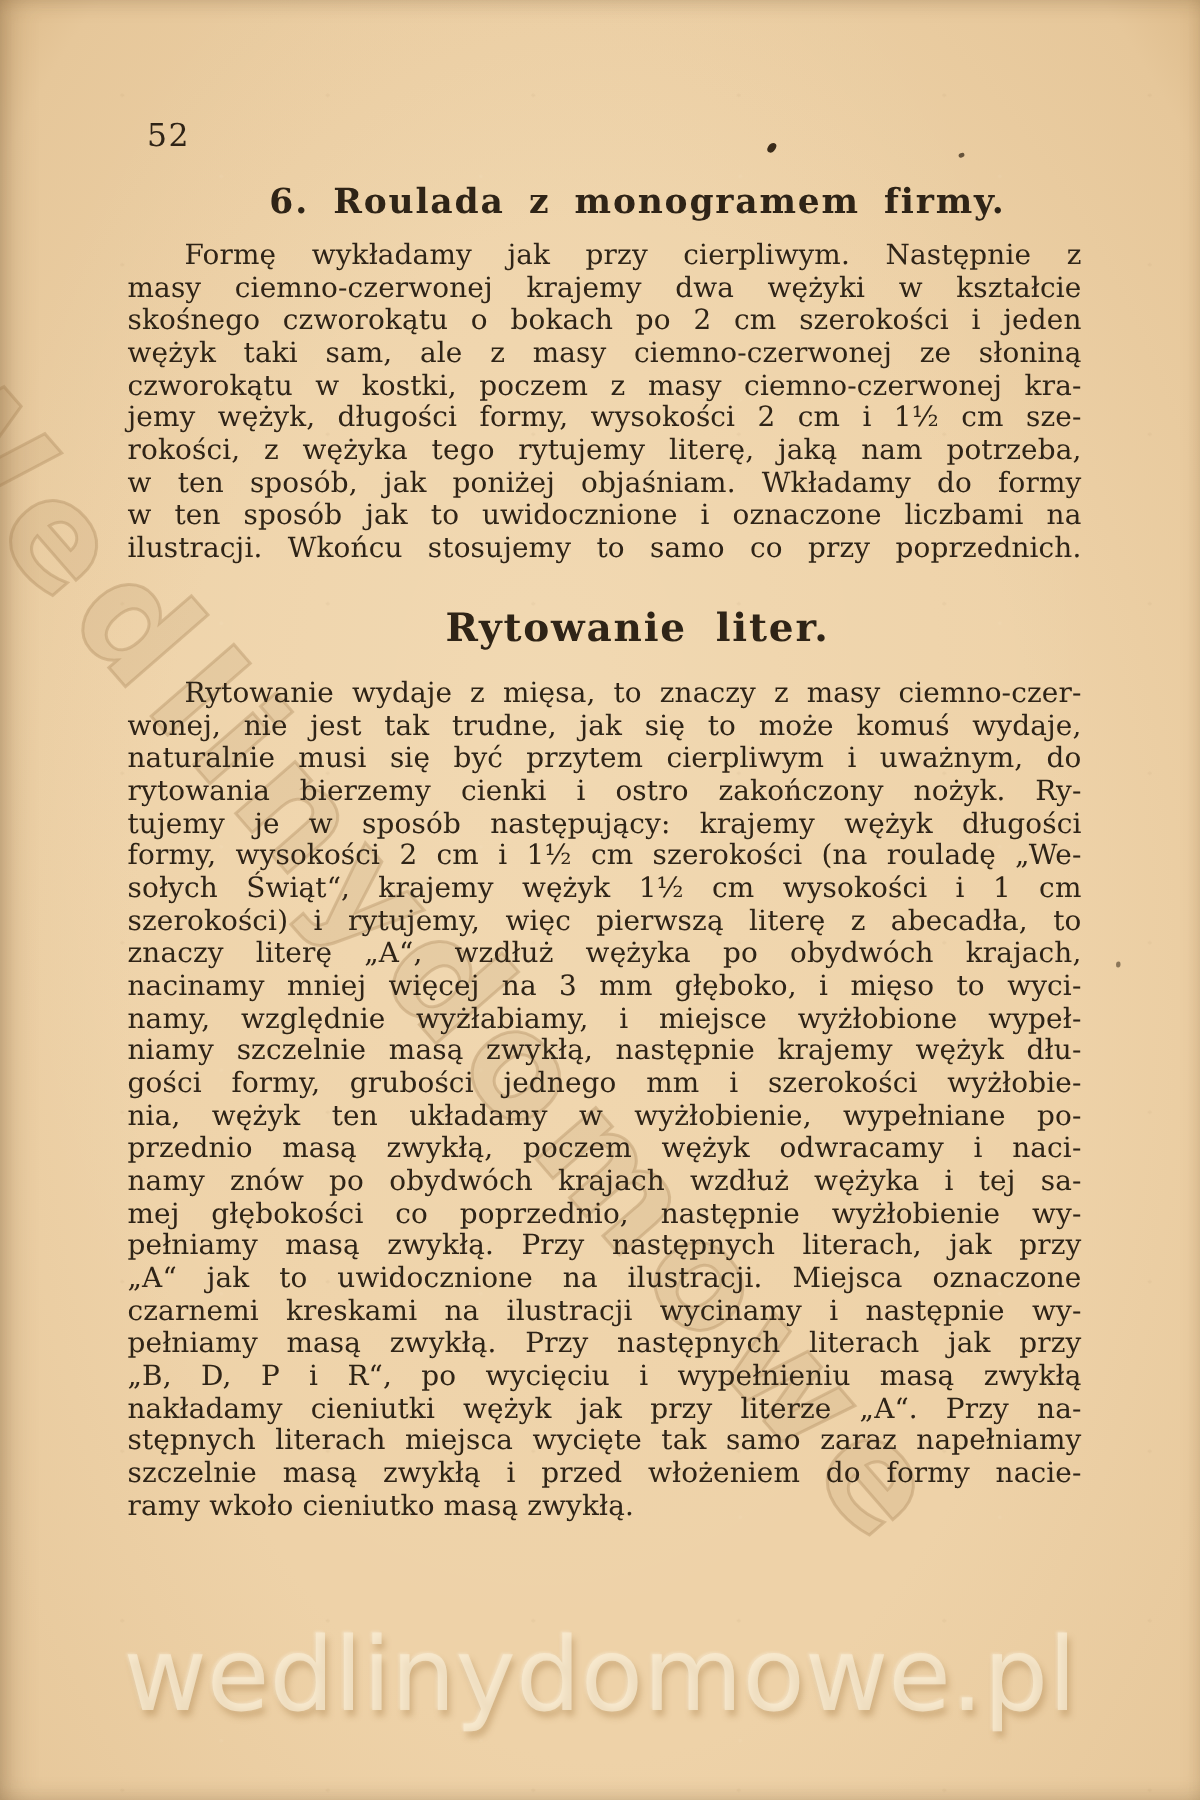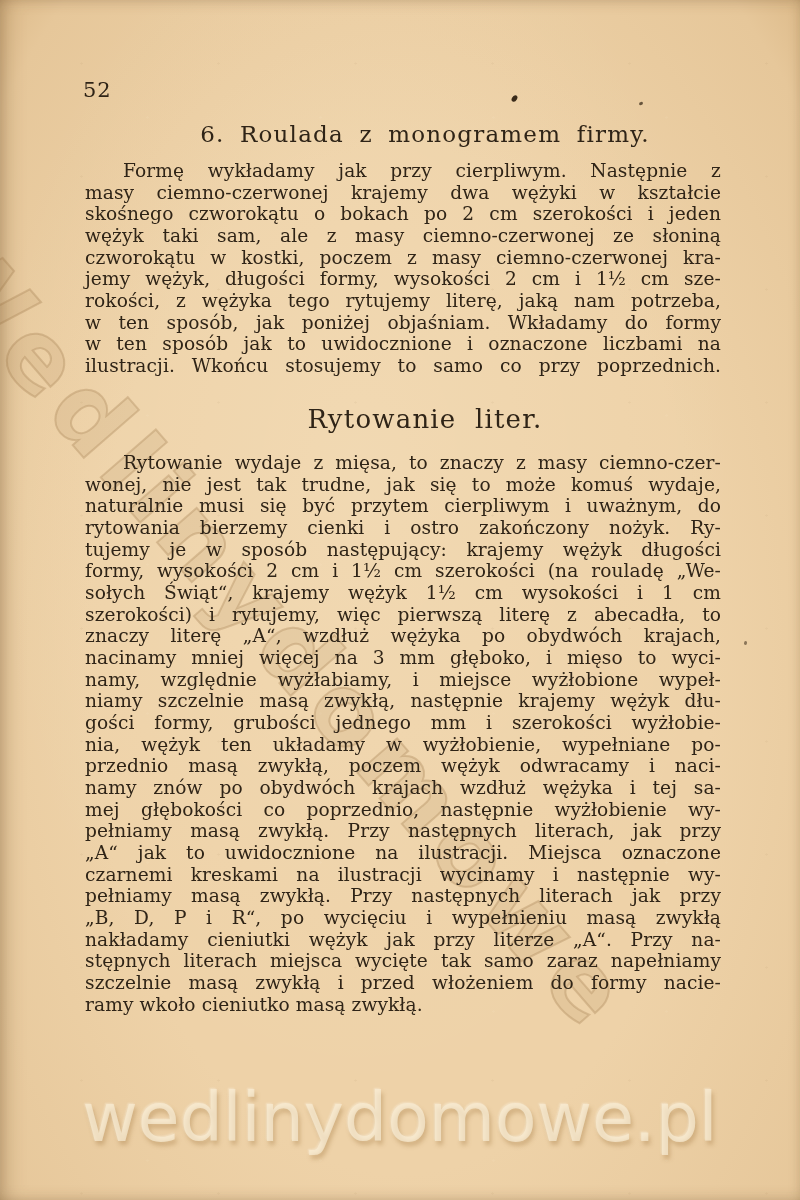--- a/index.html
+++ b/index.html
@@ -21,28 +21,28 @@
   .grain{
     position:absolute;inset:0;pointer-events:none;opacity:.5;
     background-image:
       radial-gradient(rgba(120,90,50,0.10) 1px, transparent 1.6px),
       radial-gradient(rgba(255,250,235,0.12) 1px, transparent 1.6px);
     background-size:137px 113px, 173px 149px;
     background-position:13px 7px, 61px 43px;
   }
 
   .pagenum{
-    position:absolute;left:83px;top:78px;
+    position:absolute;left:98px;top:78px;
     font-size:21px;letter-spacing:1px;
   }
 
   .col{position:absolute;left:85px;width:636px;}
 
   .heading{
-    text-align:center;font-weight:normal;
+    text-align:center;font-weight:bold;
     padding-left:22px;
     letter-spacing:1.2px;word-spacing:7px;
     white-space:nowrap;
   }
   .heading-1{top:121px;font-size:23px;}
   .heading-2{top:404px;font-size:26px;word-spacing:9px;}
 
   .para .bodyline{
     height:21.68px;
     font-size:18.6px;

